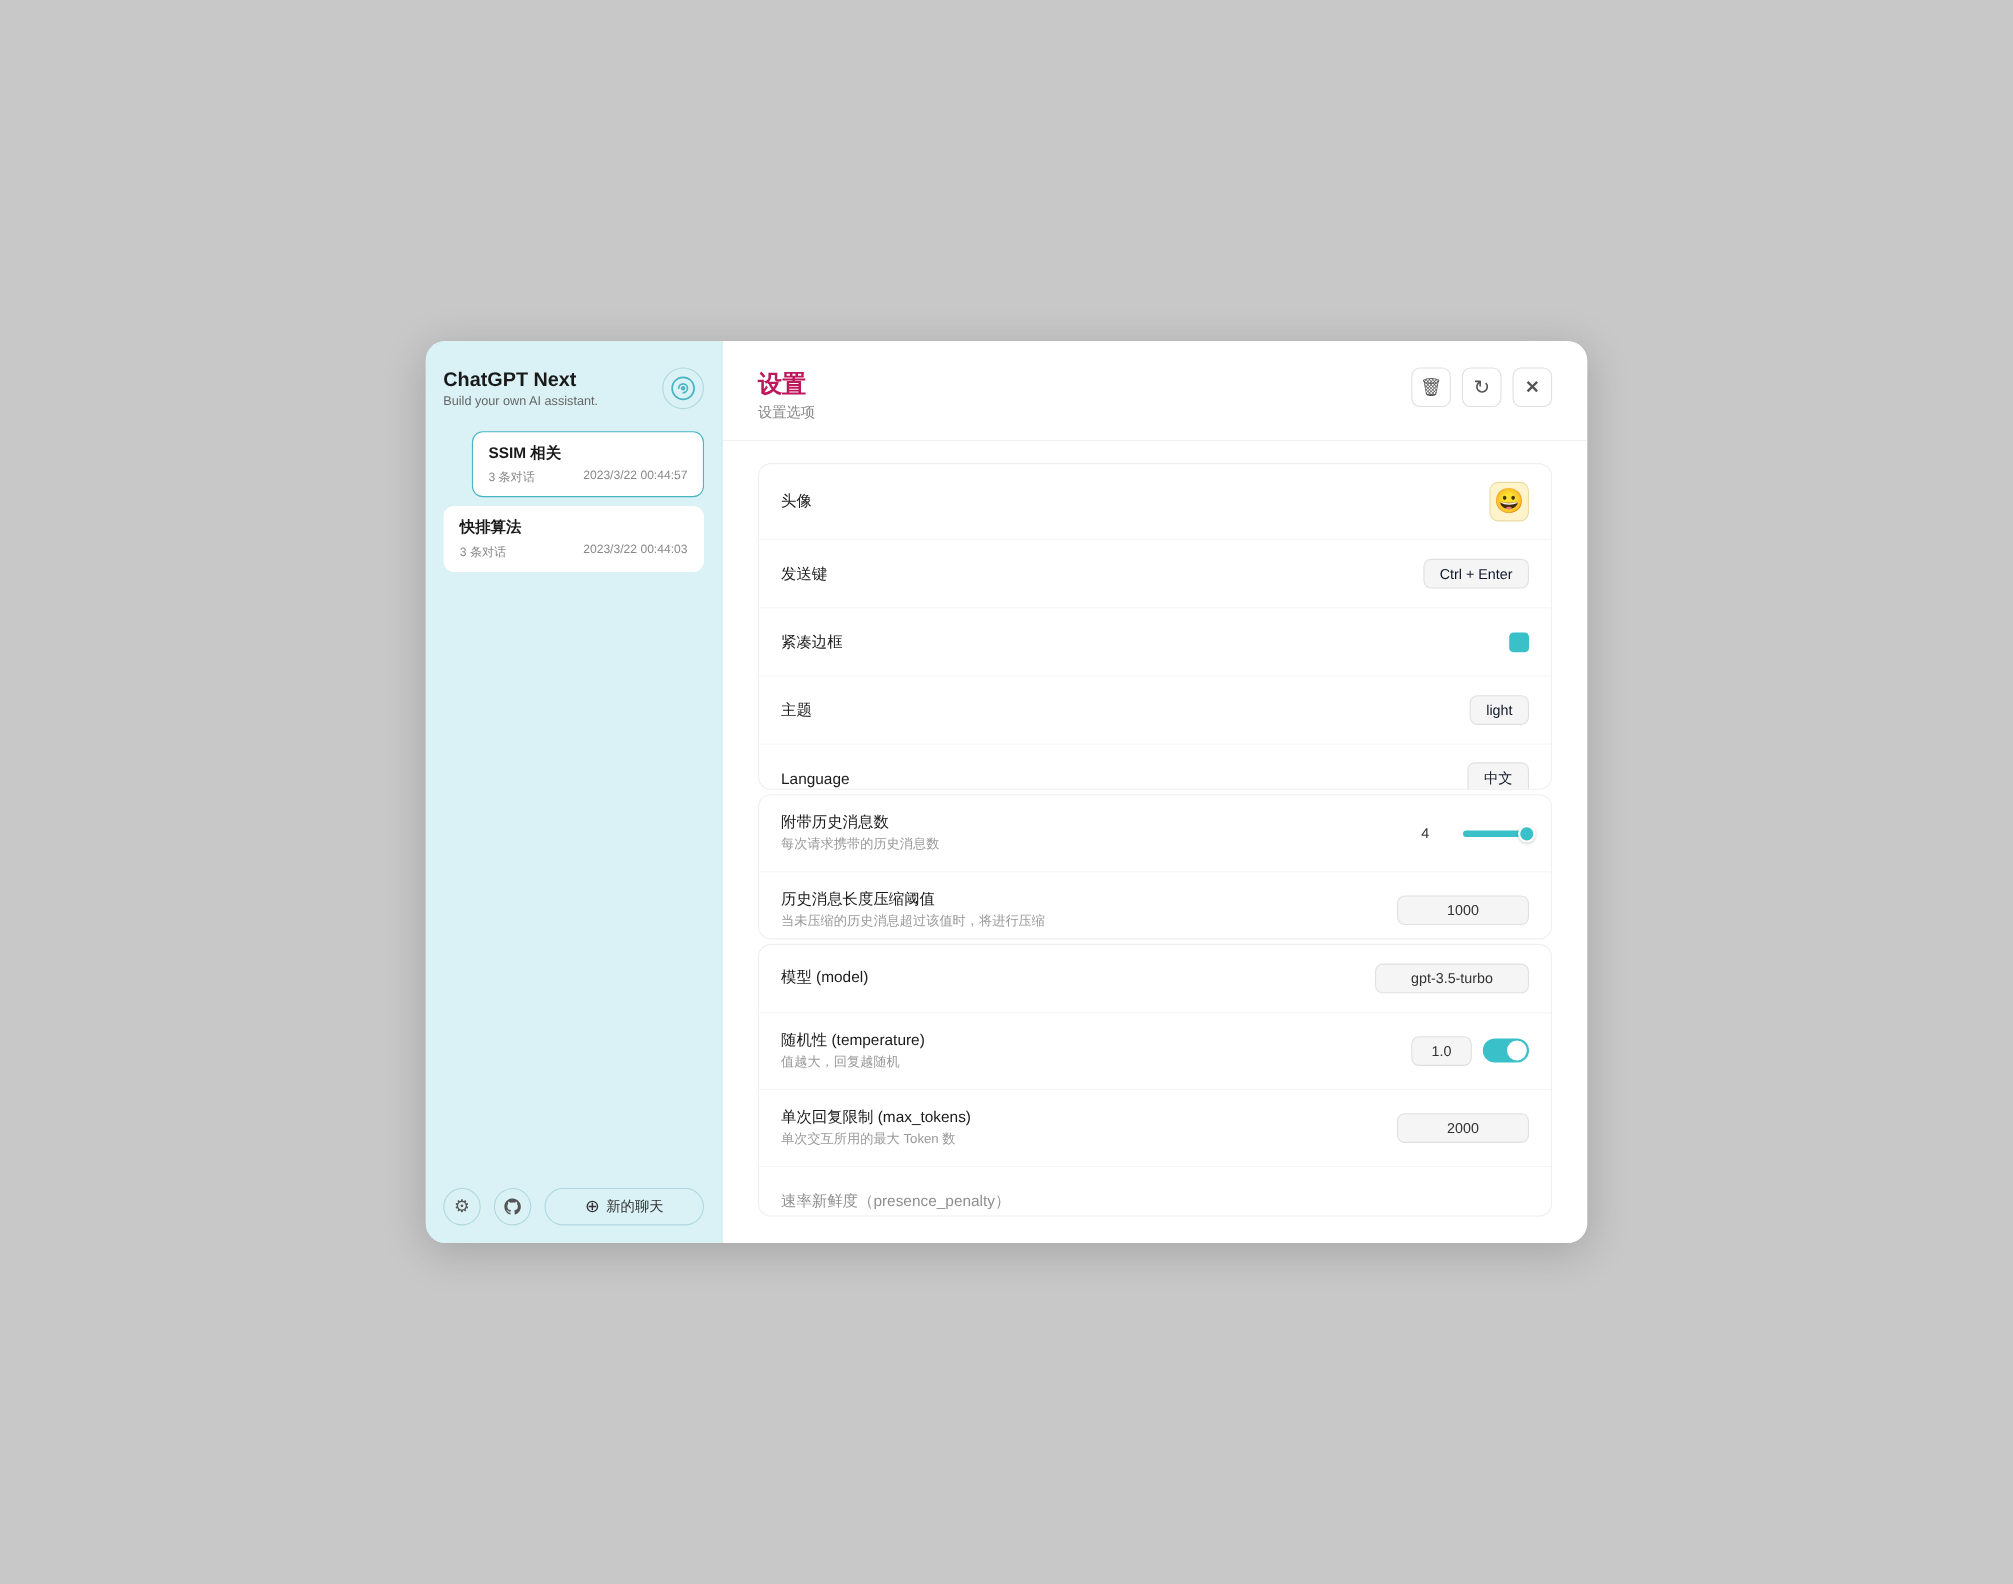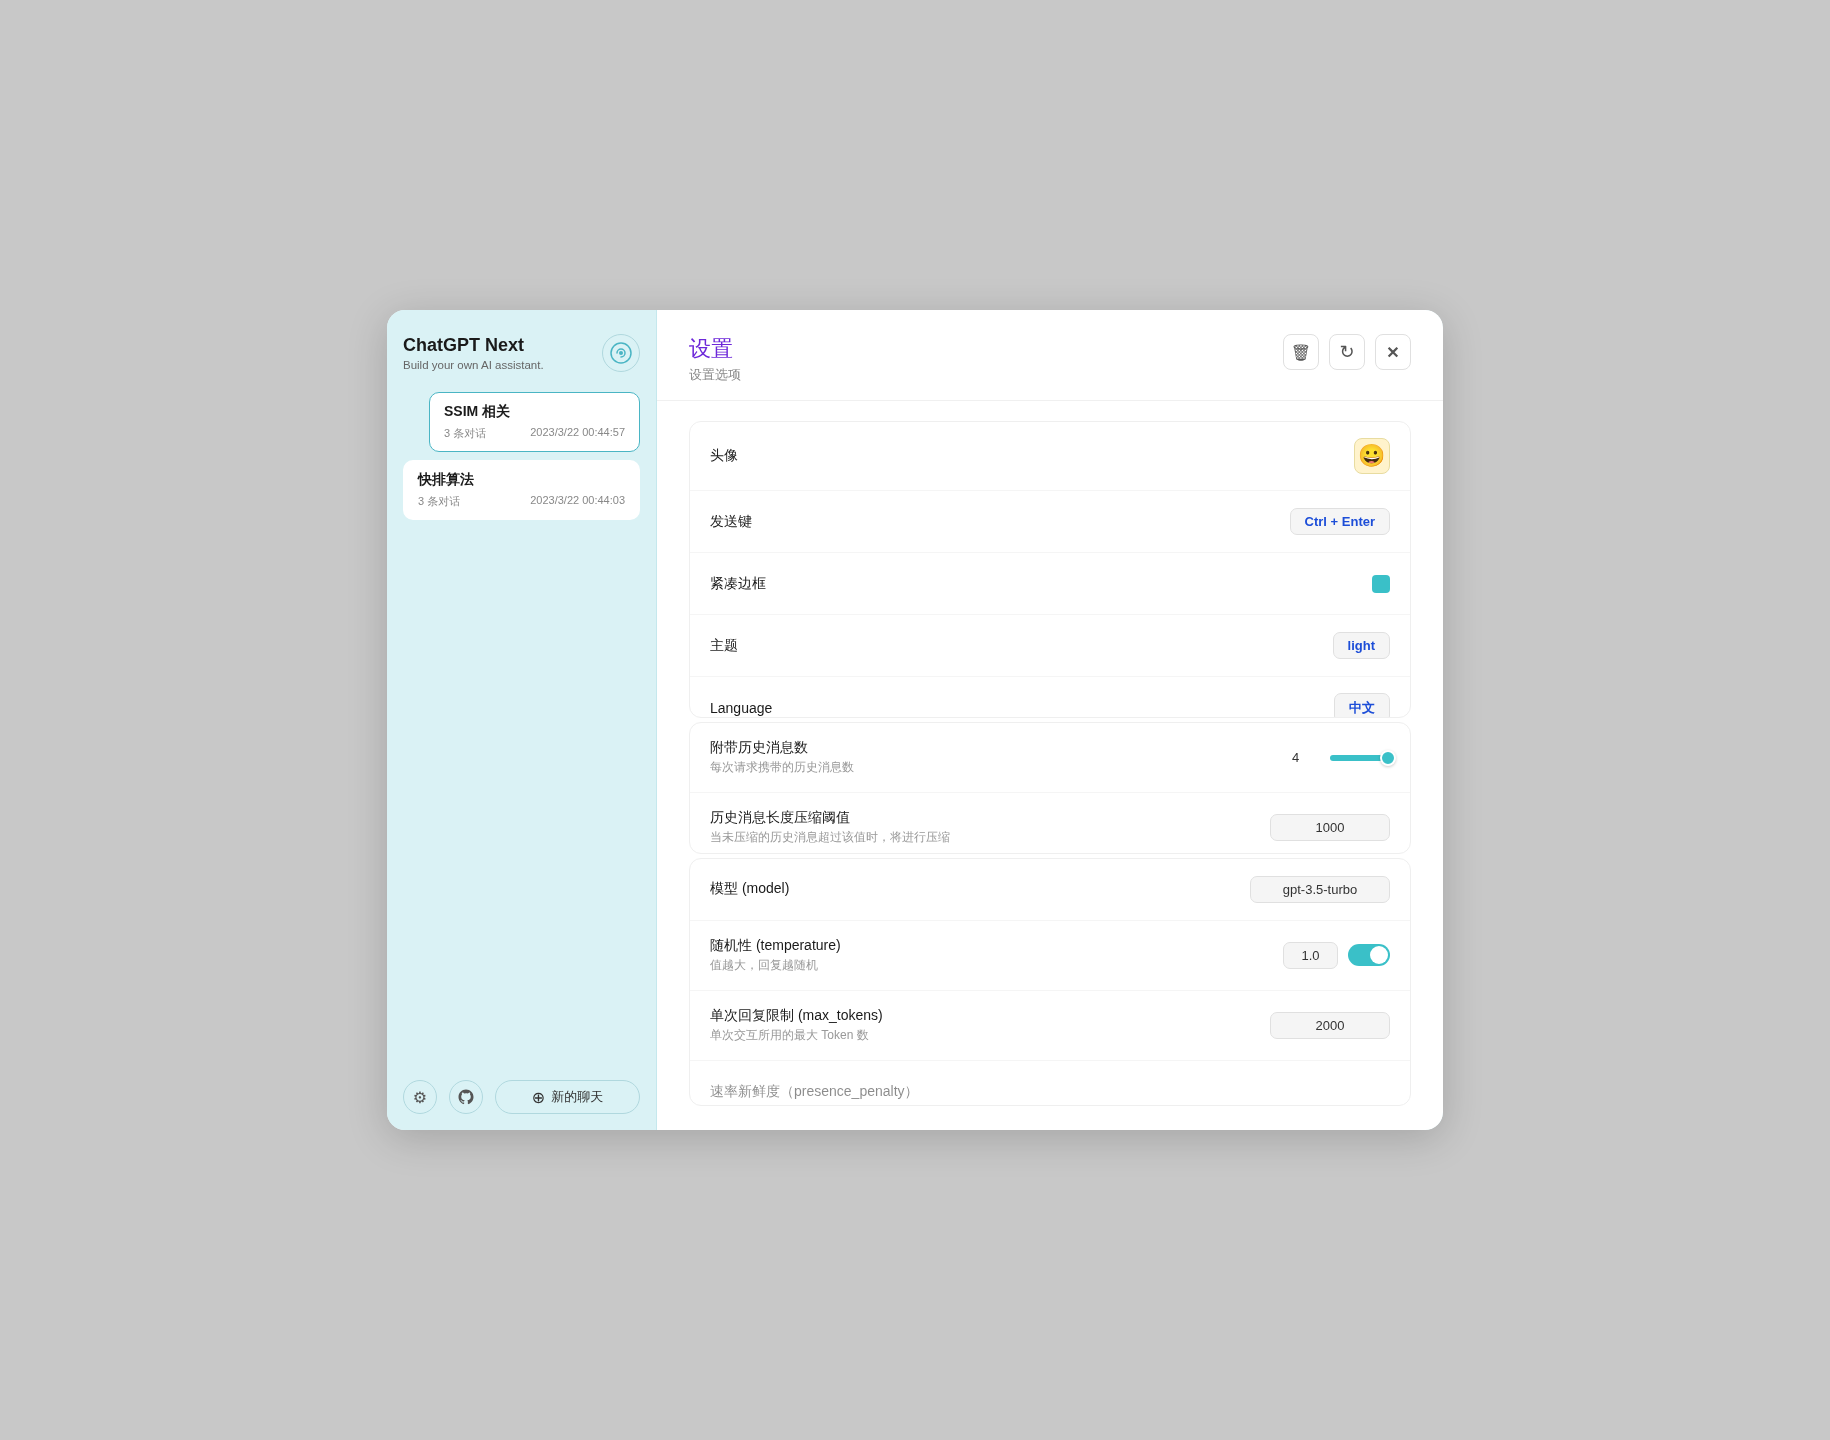--- a/index.html
+++ b/index.html
@@ -130,22 +130,22 @@
     .settings-header {
       padding: 24px 32px 16px;
       border-bottom: 1px solid #f0f0f0;
       display: flex;
       align-items: flex-start;
       justify-content: space-between;
     }
     .settings-title-block { display: flex; flex-direction: column; }
     .settings-title {
       font-size: 22px;
-      font-weight: 400;
-      color: #6d28d9;
+      font-weight: 700;
+      color: #be185d;
     }
     .settings-subtitle {
       font-size: 13px;
       color: #888;
       margin-top: 2px;
     }
     .header-actions {
       display: flex;
       gap: 10px;
       align-items: center;
@@ -202,23 +202,22 @@
       display: flex;
       align-items: center;
       gap: 10px;
     }
     .value-chip {
       background: #f5f5f5;
       border: 1px solid #e0e0e0;
       border-radius: 7px;
       padding: 5px 14px;
       font-size: 13px;
-      color: #1d4ed8;
-      cursor: pointer;
-      font-weight: bold;
+      color: #0f172a;
+      cursor: pointer;
     }
     .value-input {
       background: #f5f5f5;
       border: 1px solid #e0e0e0;
       border-radius: 7px;
       padding: 5px 12px;
       font-size: 13px;
       color: #333;
       width: 120px;
       text-align: center;

